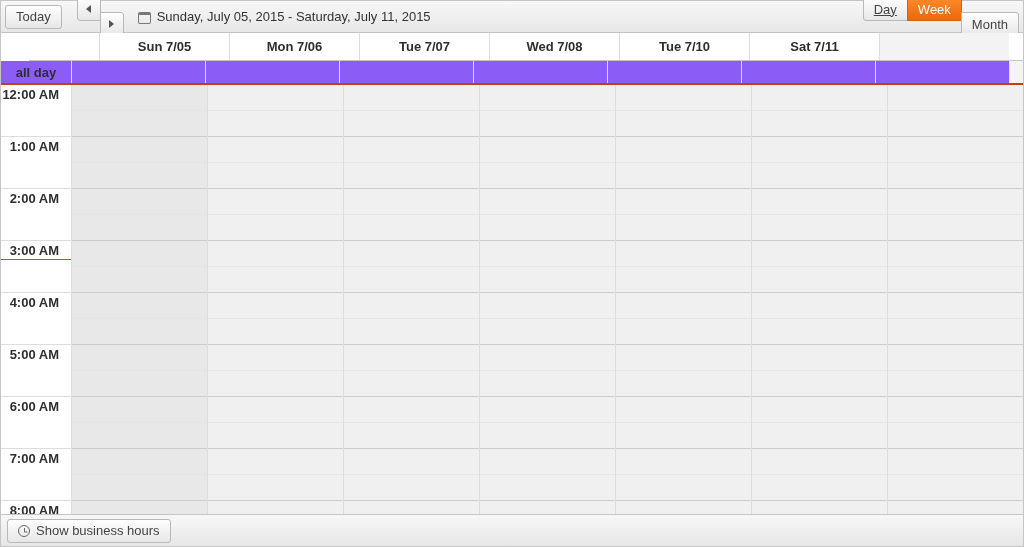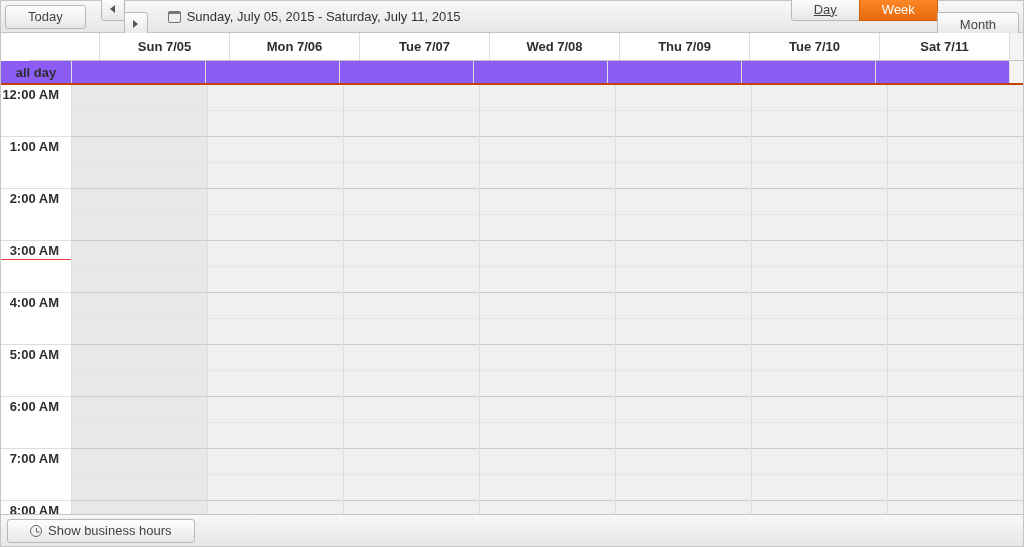--- a/index.html
+++ b/index.html
@@ -22,21 +22,21 @@
   .toolbar {
     height: 32px;
     background: linear-gradient(#f7f7f7, #e7e7e7);
     border-bottom: 1px solid #c5c5c5;
     display: flex; align-items: center;
     padding: 0 4px;
     gap: 4px;
   }
   .btn {
     height: 24px;
-    padding: 0 22px;
+    padding: 0 10px;
     border: 1px solid #b8b8b8;
     border-radius: 3px;
     background: linear-gradient(#fefefe, #e7e7e7);
     display: inline-flex; align-items: center; justify-content: center;
     cursor: pointer;
     color: #444;
     font-size: 13px;
     user-select: none;
   }
   .btn-group { display: flex; }
@@ -46,22 +46,22 @@
   .btn.nav-arrow { width: 24px; padding: 0; }
   .arrow {
     width: 0; height: 0;
     border-top: 4px solid transparent;
     border-bottom: 4px solid transparent;
   }
   .arrow.left  { border-right: 5px solid #555; }
   .arrow.right { border-left:  5px solid #555; }
 
   .date-range {
-    display: flex; align-items: center; gap: 6px;
-    margin-left: 16px;
+    display: flex; align-items: flex-end; gap: 6px;
+    margin-left: 10px;
     color: #333;
   }
   .cal-icon {
     width: 13px; height: 12px;
     border: 1px solid #777;
     border-top: 3px solid #777;
     border-radius: 2px;
     position: relative;
   }
   .spacer { flex: 1; }
@@ -199,21 +199,20 @@
       <div class="btn">Month</div>
     </div>
   </div>
 
   <div class="header-row">
     <div class="hcell"></div>
     <div class="hcell">Sun 7/05</div>
     <div class="hcell">Mon 7/06</div>
     <div class="hcell">Tue 7/07</div>
     <div class="hcell">Wed 7/08</div>
-    <div class="hcell">Thu 7/09</div>
     <div class="hcell">Tue 7/10</div>
     <div class="hcell">Sat 7/11</div>
     <div class="stub-right"></div>
   </div>
 
   <div class="allday-row">
     <div class="acell alabel">all day</div>
     <div class="acell"></div>
     <div class="acell"></div>
     <div class="acell"></div>

